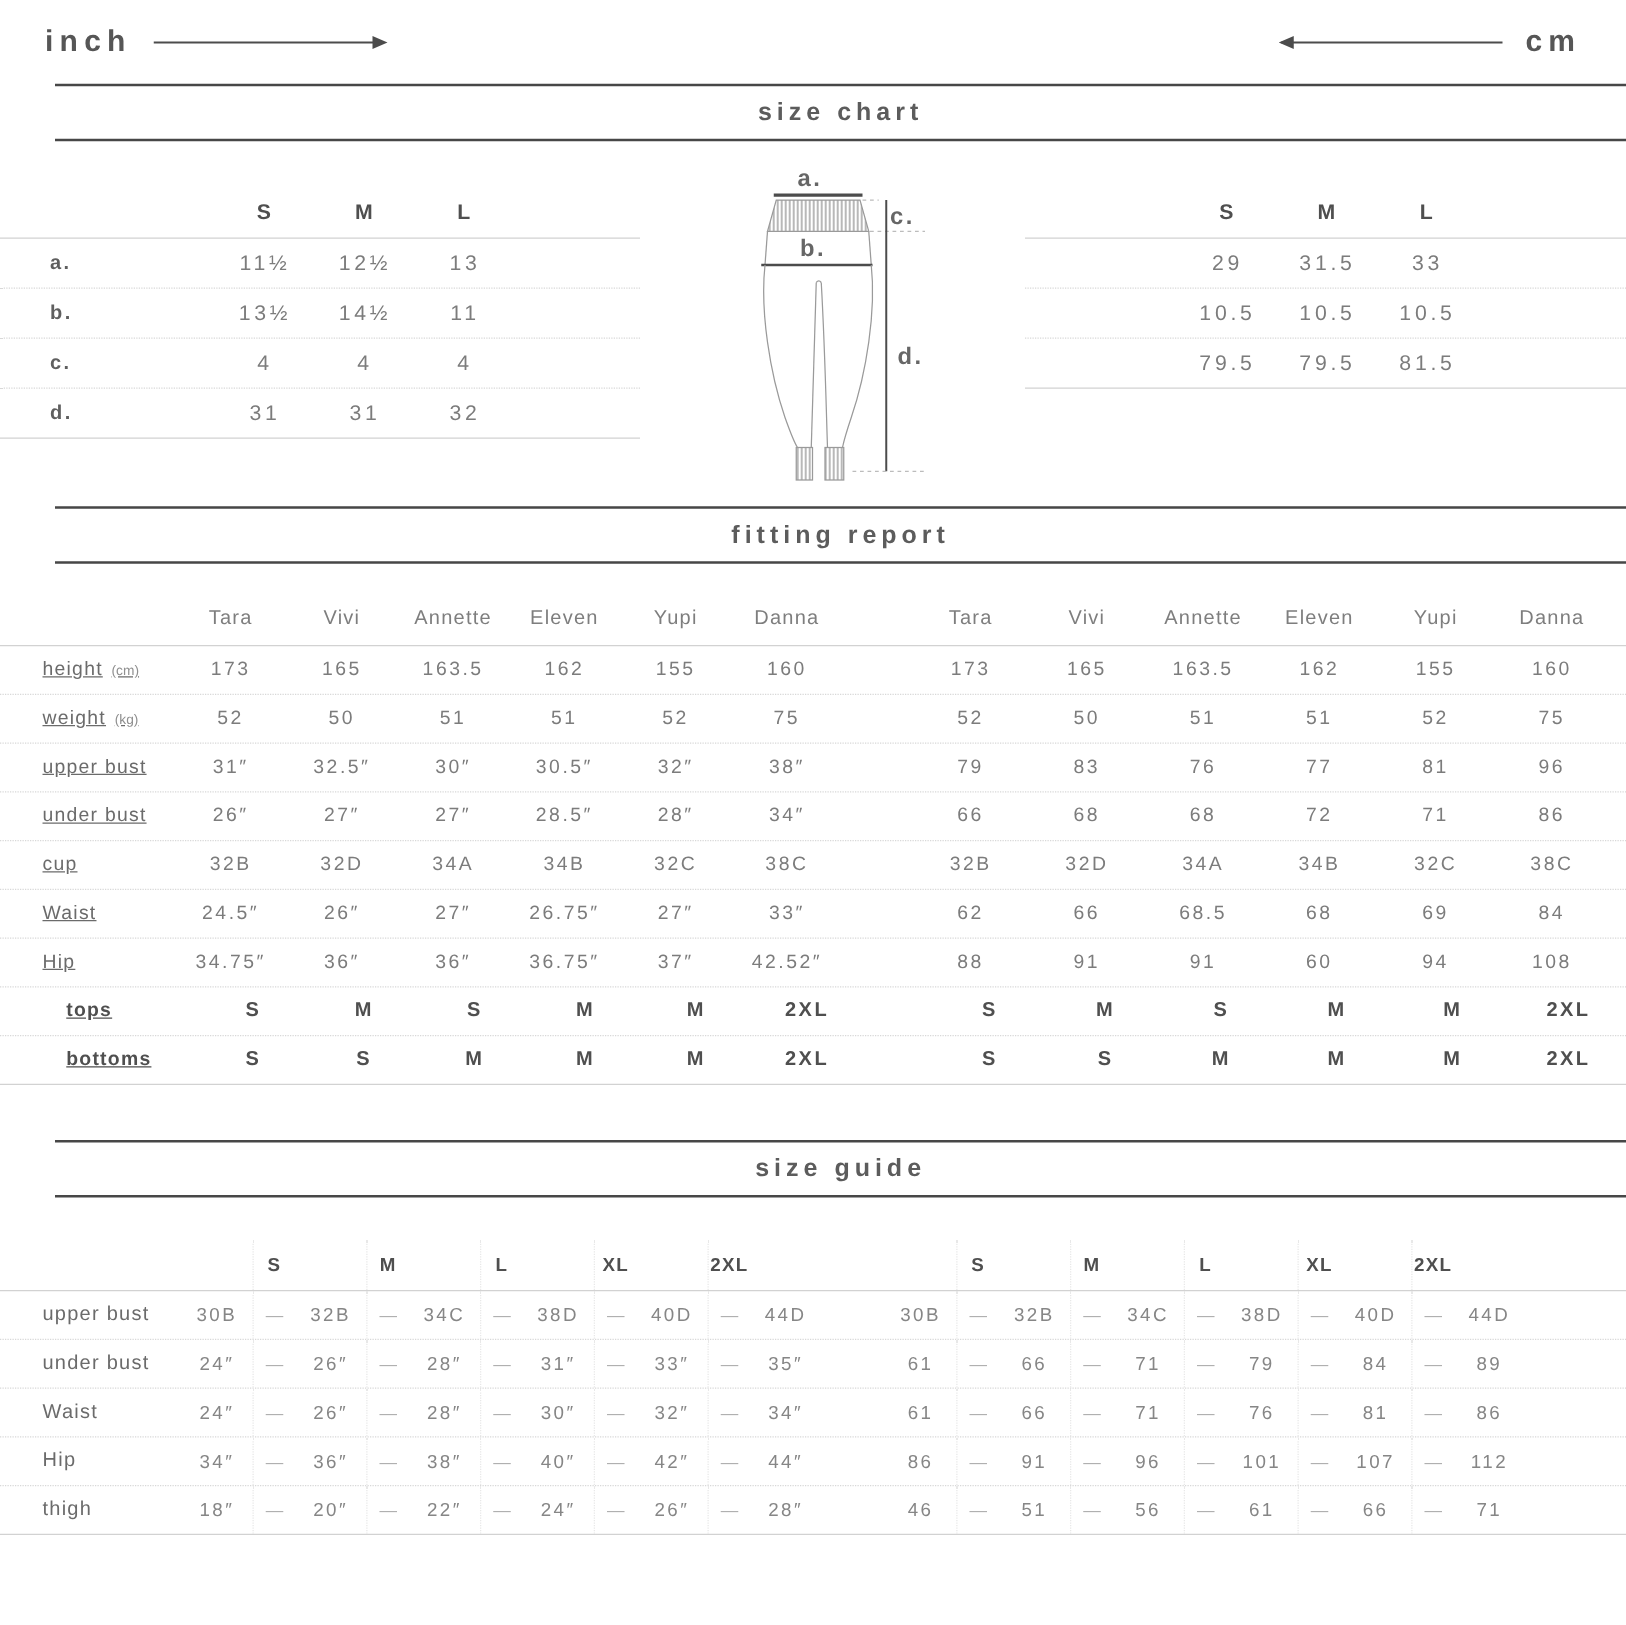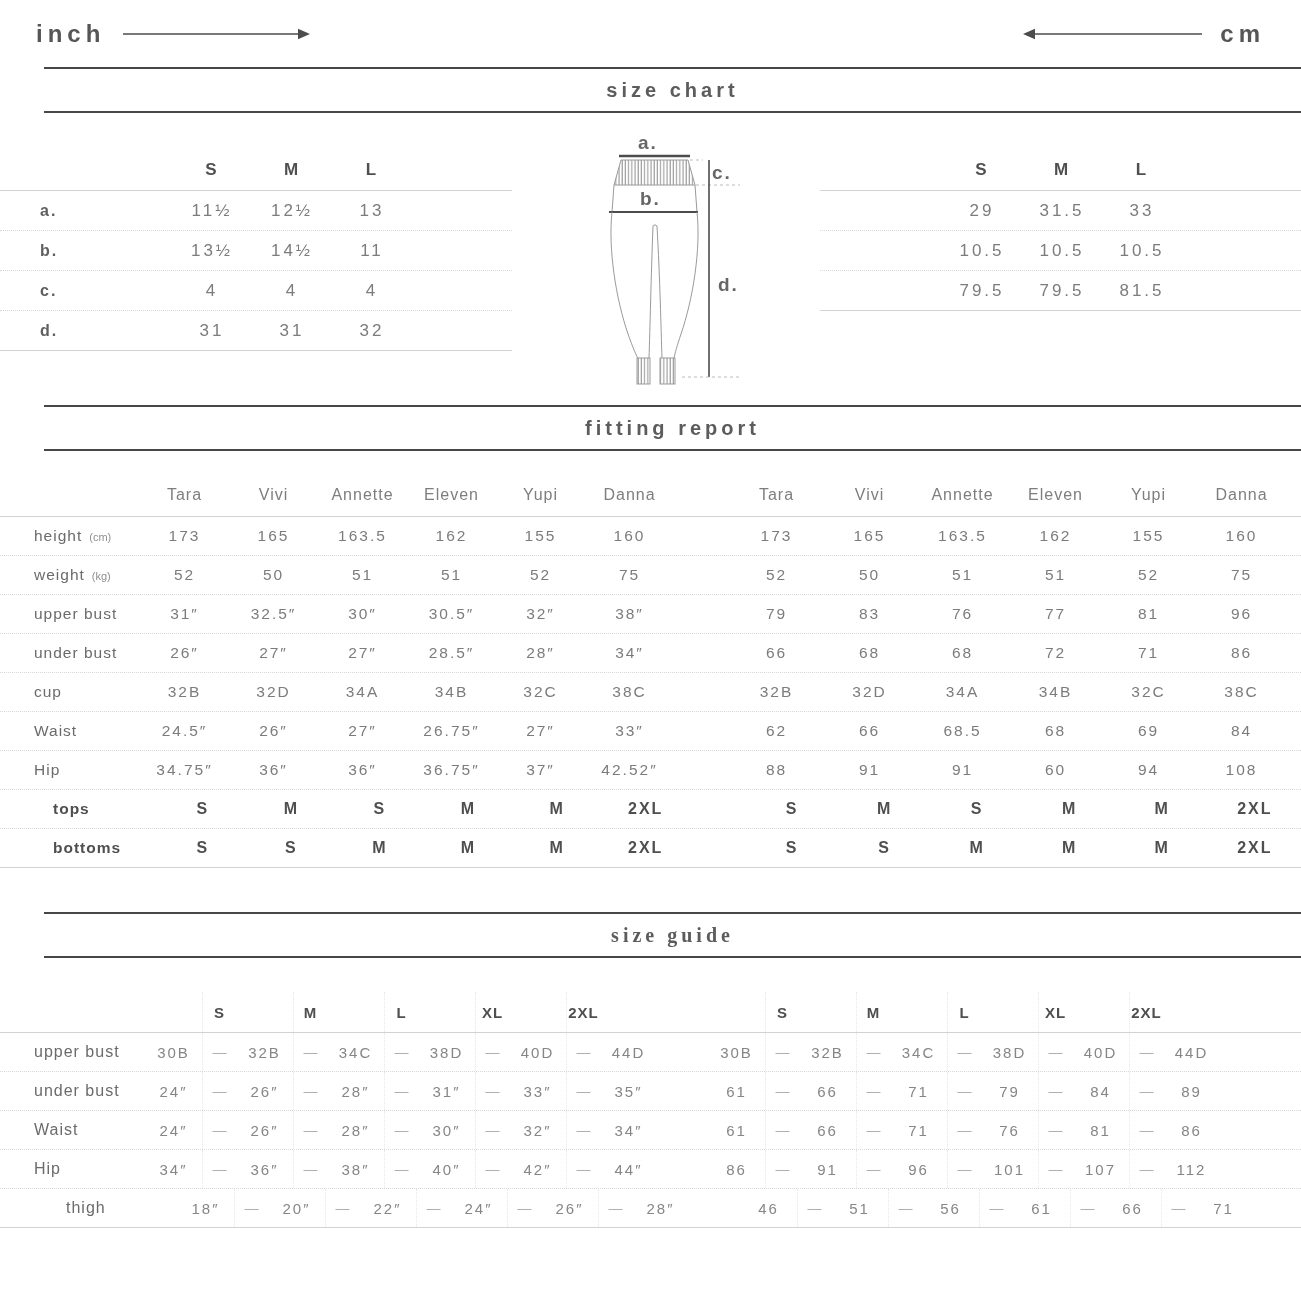--- a/index.html
+++ b/index.html
@@ -34,35 +34,35 @@
   .sc-val.sc-size{font-weight:700;letter-spacing:2px;color:var(--ink-dark);}
 
   .sc-diagram{position:absolute;left:586px;top:16px;width:170px;height:264px;}
   .dg-lab{font-size:19px;font-weight:700;fill:#666;letter-spacing:2px;font-family:"Liberation Sans",sans-serif;}
 
   
   .fr-section{padding-top:22px;}
   .fr-row{display:flex;align-items:center;height:39px;border-bottom:1px dotted var(--dot);}
   .fr-row.fr-head{height:44px;border-bottom:1px solid var(--rule-light);}
   .fr-row:last-child{border-bottom:1px solid var(--rule-light);}
-  .fr-lab{width:140px;padding-left:34px;font-size:15.5px;letter-spacing:1px;color:var(--ink-label);white-space:nowrap;}
+  .fr-lab{width:140px;padding-left:34px;font-size:15.5px;letter-spacing:1px;color:var(--ink-label);white-space:nowrap;text-decoration:underline;}
   .fr-unit{font-size:11px;letter-spacing:0;margin-left:7px;color:#8f8f8f;}
   .fr-cell{width:89px;text-align:center;font-size:15.5px;letter-spacing:2px;color:var(--ink);white-space:nowrap;}
   .fr-cell-cm{width:93px;}
   .fr-gap{width:56px;}
   .fr-head .fr-cell{font-size:16px;letter-spacing:1px;color:#7e7e7e;}
   .fr-bold .fr-lab{font-weight:700;color:var(--ink-dark);letter-spacing:1px;margin-left:19px;}
   .fr-bold .fr-cell{font-weight:700;font-size:16px;color:var(--ink-dark);}
 
   
-  .band-size-guide{margin-top:44px;font-family:Liberation Serif, serif;}
+  .band-size-guide{margin-top:44px;}
   .sg-section{padding-top:34px;}
   .sg-row{display:flex;align-items:center;height:39px;border-bottom:1px dotted var(--dot);}
   .sg-row.sg-head{height:41px;border-bottom:1px solid var(--rule-light);}
-  .sg-row:last-child{border-bottom:1px solid var(--rule-light);padding-left:32px;}
+  .sg-row:last-child{border-bottom:1px solid var(--rule-light);}
   .sg-lab{width:145px;padding-left:34px;font-size:16px;letter-spacing:1px;color:var(--ink-label);white-space:nowrap;}
   .sg-half{display:flex;align-items:center;height:100%;}
   .sg-val{width:57px;text-align:center;font-size:15px;letter-spacing:2px;color:#868686;white-space:nowrap;}
   .sg-dash,.sg-hdr{width:34px;text-align:center;height:100%;display:flex;align-items:center;justify-content:center;border-left:1px dotted #e8e8e8;}
   .sg-dash{color:var(--dash);font-size:14px;}
   .sg-hdr{font-weight:700;font-size:15px;letter-spacing:1px;color:var(--ink-dark);}
   .sg-gap{width:51px;height:100%;}
 </style>
 </head>
 <body>

